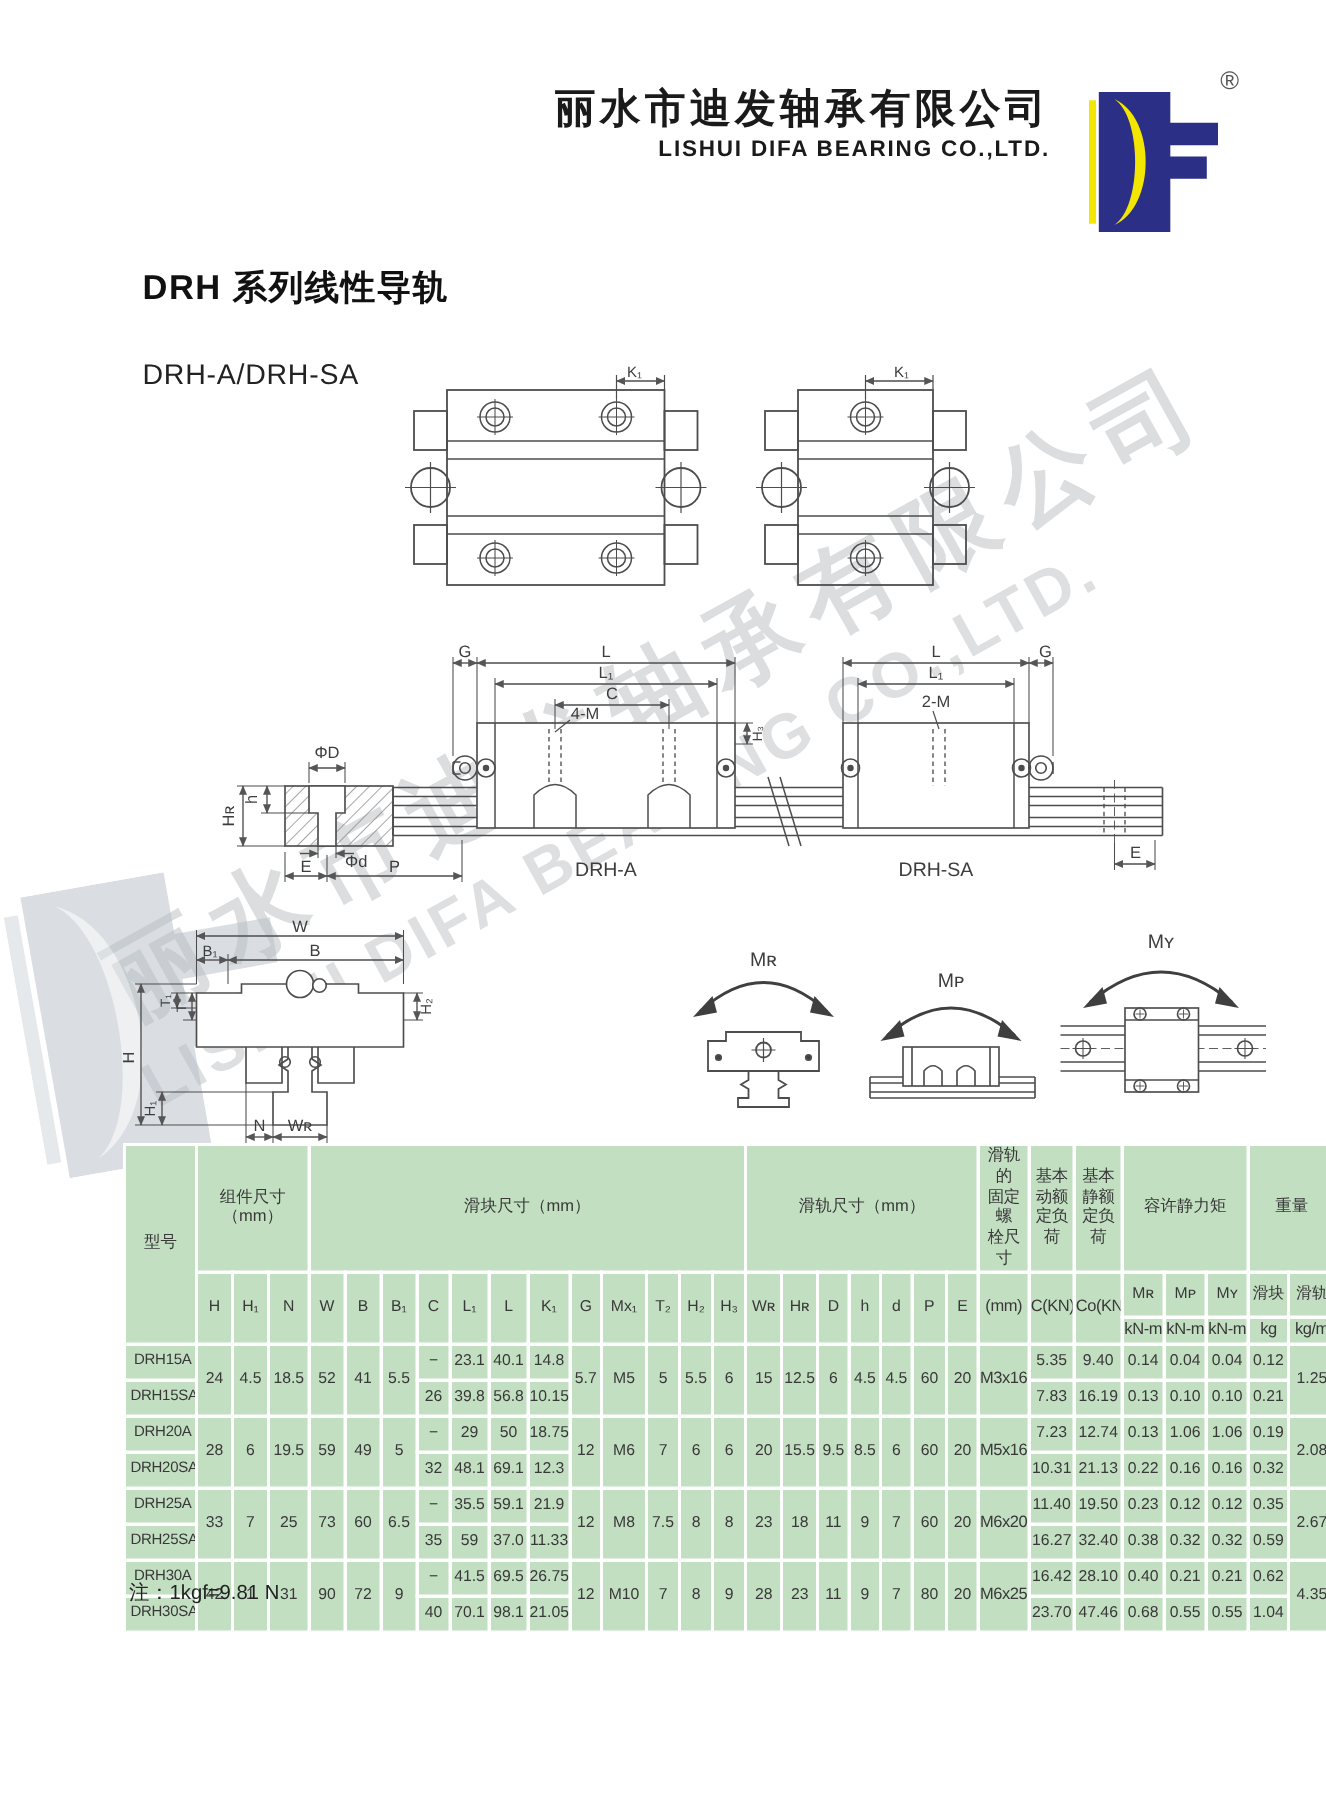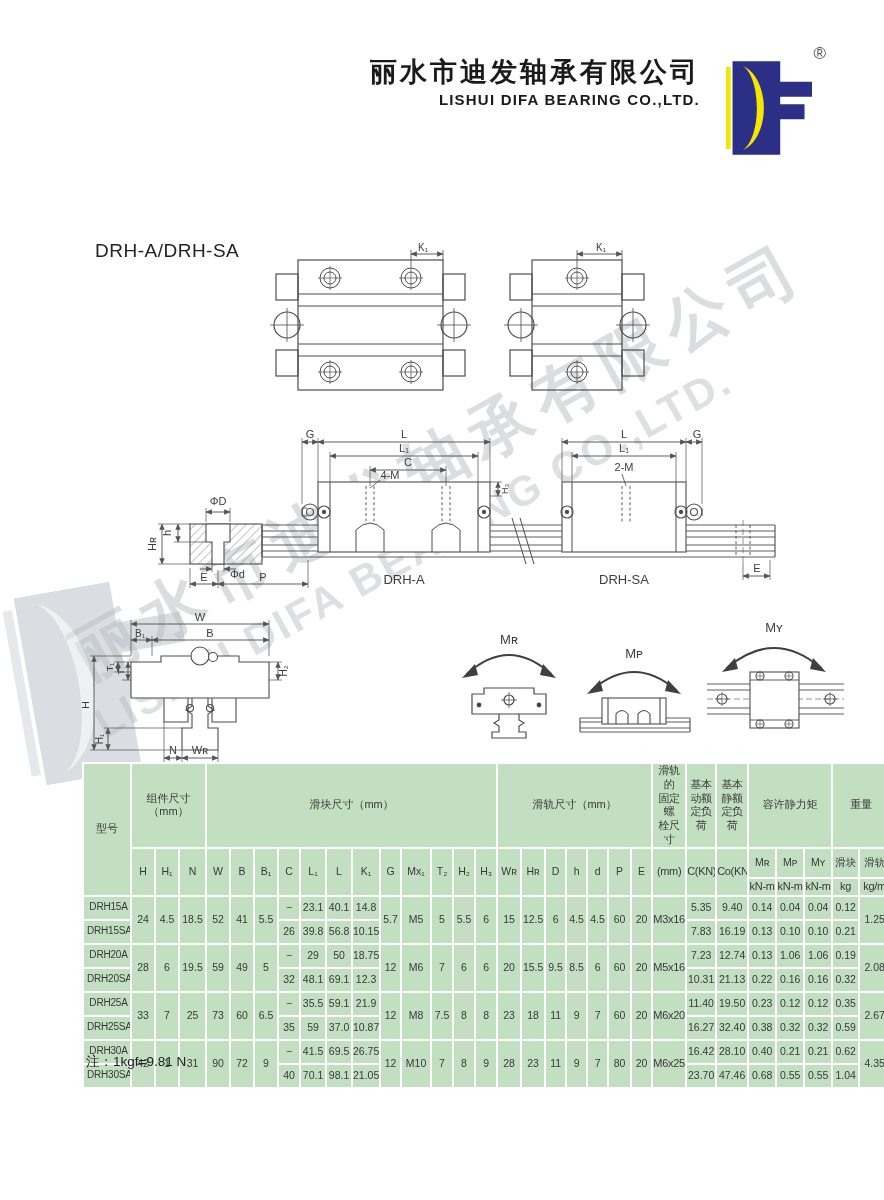--- a/index.html
+++ b/index.html
@@ -62,20 +62,21 @@
   </div>
   <div class="reg">®</div>
   <div class="logo">
     <svg width="86" height="96" viewBox="0 0 92 100">
       <rect x="0" y="6" width="5" height="88" fill="#f3e600"></rect>
       <path d="M7,0 H58 V22 H92 V38 H58 V46 H84 V62 H58 V100 H7 Z" fill="#2b2f85"></path>
       <path d="M18,5 C48,18 48,82 18,95 C38,82 38,18 18,5 Z" fill="#f3e600"></path>
     </svg>
   </div>
 
+  <div class="title-main">DRH 系列线性导轨</div>
   <div class="title-models">DRH-A/DRH-SA</div>
 
   <svg class="dg" style="left:268px;top:242px" width="205" height="162" viewBox="0 0 205 162">
     <defs>
       <marker id="t1l" markerWidth="7" markerHeight="6" refX="0.5" refY="3">
           <path d="M7,0 L0,3 L7,6 Z" fill="#555"></path>
         </marker>
       <marker id="t1r" markerWidth="7" markerHeight="6" refX="6.5" refY="3">
           <path d="M0,0 L7,3 L0,6 Z" fill="#555"></path>
         </marker>
@@ -581,21 +582,21 @@
           <td>0.12</td>
           <td>0.12</td>
           <td>0.35</td>
           <td rowspan="2">2.67</td>
         </tr>
         <tr>
           <td class="model">DRH25SA</td>
           <td>35</td>
           <td>59</td>
           <td>37.0</td>
-          <td>10.87</td>
+          <td>11.33</td>
           <td>16.27</td>
           <td>32.40</td>
           <td>0.38</td>
           <td>0.32</td>
           <td>0.32</td>
           <td>0.59</td>
         </tr>
         <tr>
           <td class="model">DRH30A</td>
           <td rowspan="2">42</td>

